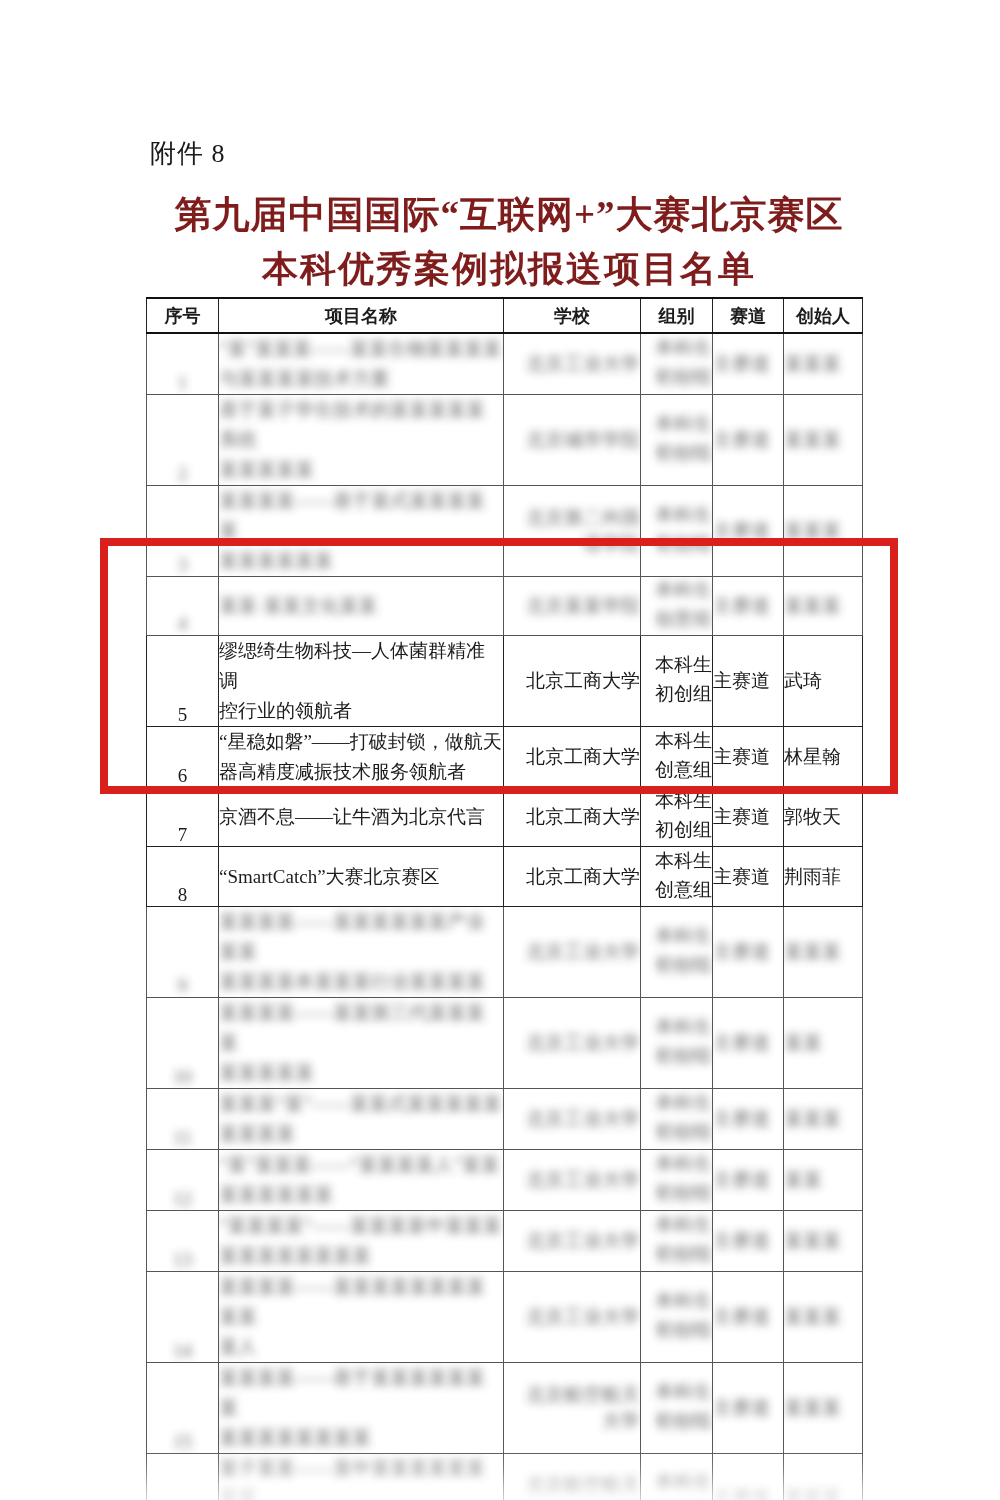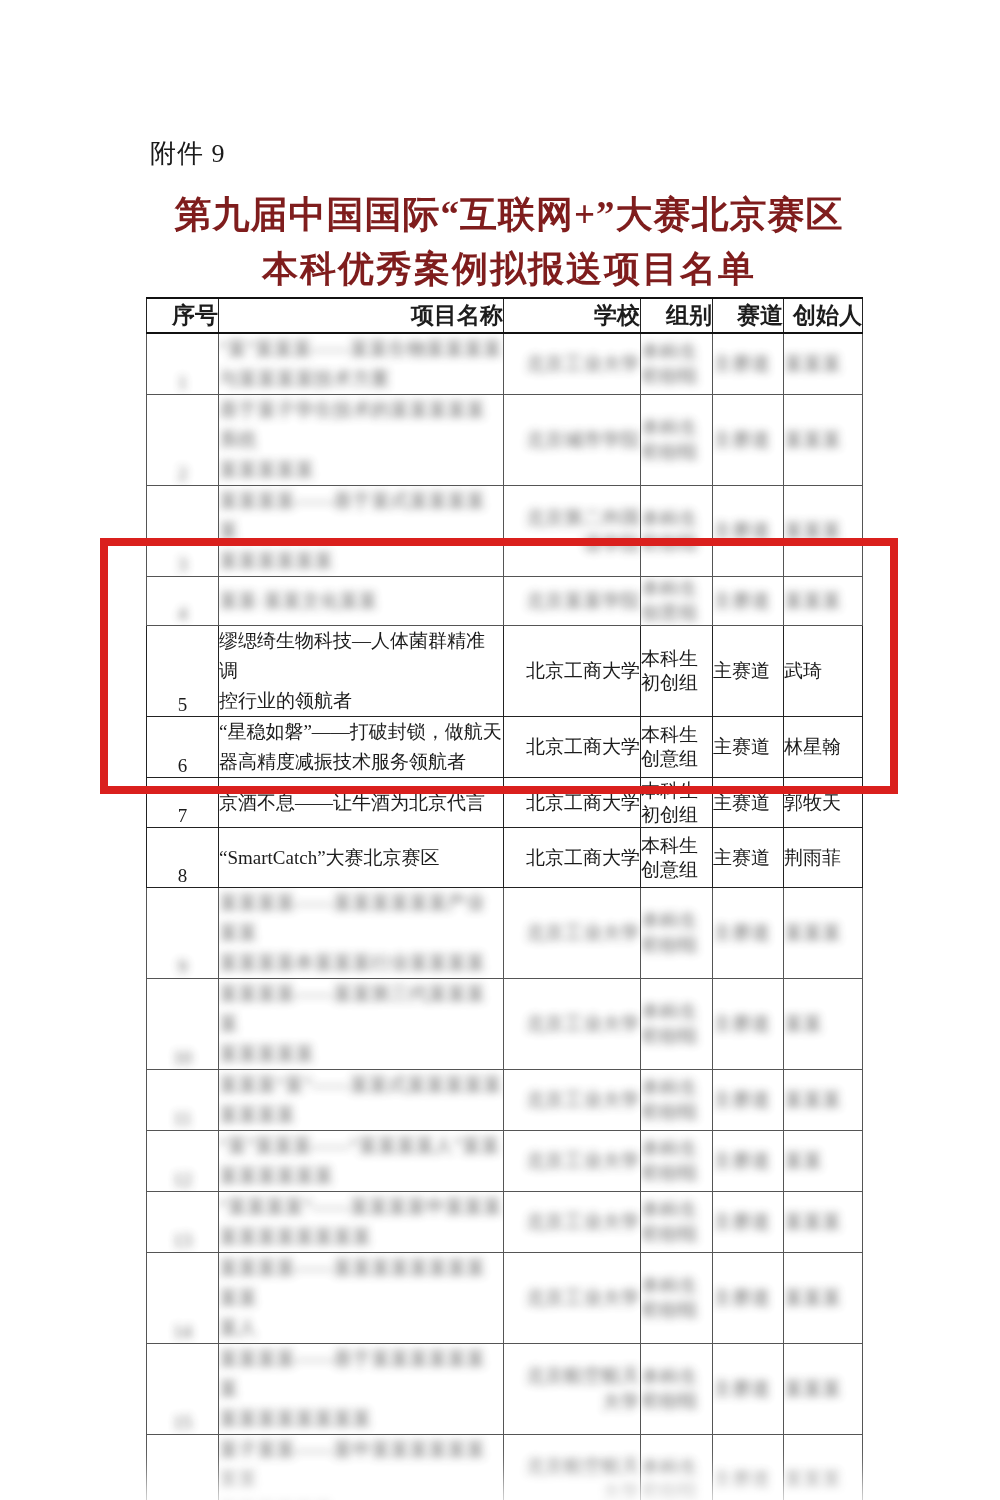--- a/index.html
+++ b/index.html
@@ -19,27 +19,27 @@
 
   table.projects{
     position:absolute;left:146px;top:297px;width:716px;
     border-collapse:collapse;table-layout:fixed;
     font-size:19px;color:#1c1c1c;
   }
   table.projects td,table.projects th{
     border:1.6px solid #222;padding:0;overflow:hidden;
   }
   table.projects th{
-    font-weight:700;font-size:23px;height:33px;vertical-align:middle;text-align:right;
+    font-weight:700;font-size:18px;height:33px;vertical-align:middle;text-align:center;
     border-top:2.4px solid #111;border-bottom:2px solid #111;
   }
   td.c-index{vertical-align:bottom;text-align:center;padding-bottom:5px;font-size:19px;}
   td.c-project{text-align:left;vertical-align:middle;padding:3px 6px 3px 8px;line-height:30px;}
   td.c-school{text-align:right;vertical-align:middle;line-height:26px;padding:2px;}
-  td.c-group{text-align:left;vertical-align:middle;line-height:24px;padding:2px;}
+  td.c-group{text-align:right;vertical-align:middle;line-height:29px;padding:2px;font-family:Liberation Mono, monospace;}
   td.c-track{text-align:left;vertical-align:middle;}
   td.c-founder{text-align:left;vertical-align:middle;}
 
   tr.blurred .cellwrap{filter:blur(4px);opacity:.8;color:#3a3a3a;}
   tr.blurred td{border-color:#555;}
   tr.highlighted .cellwrap{filter:none;}
 
   .highlight-rect{
     position:absolute;left:100px;top:538px;width:798px;height:256px;
     box-sizing:border-box;border-style:solid;border-width:8px;
@@ -47,21 +47,21 @@
   }
   
   .scan-vignette{
     position:absolute;inset:0;pointer-events:none;z-index:6;
     box-shadow:inset 0 0 40px 18px rgba(255,255,255,.9);
   }
 </style>
 </head>
 <body>
 
-<div class="attachment">附件 9</div>
+<div class="attachment">附件 8</div>
 
 <div class="title-line title-1">第九届中国国际“互联网+”大赛北京赛区</div>
 <div class="title-line title-2">本科优秀案例拟报送项目名单</div>
 
 <table class="projects">
   <colgroup>
     <col style="width:72px">
       <col style="width:285px">
       <col style="width:137px">
     <col style="width:72px">

